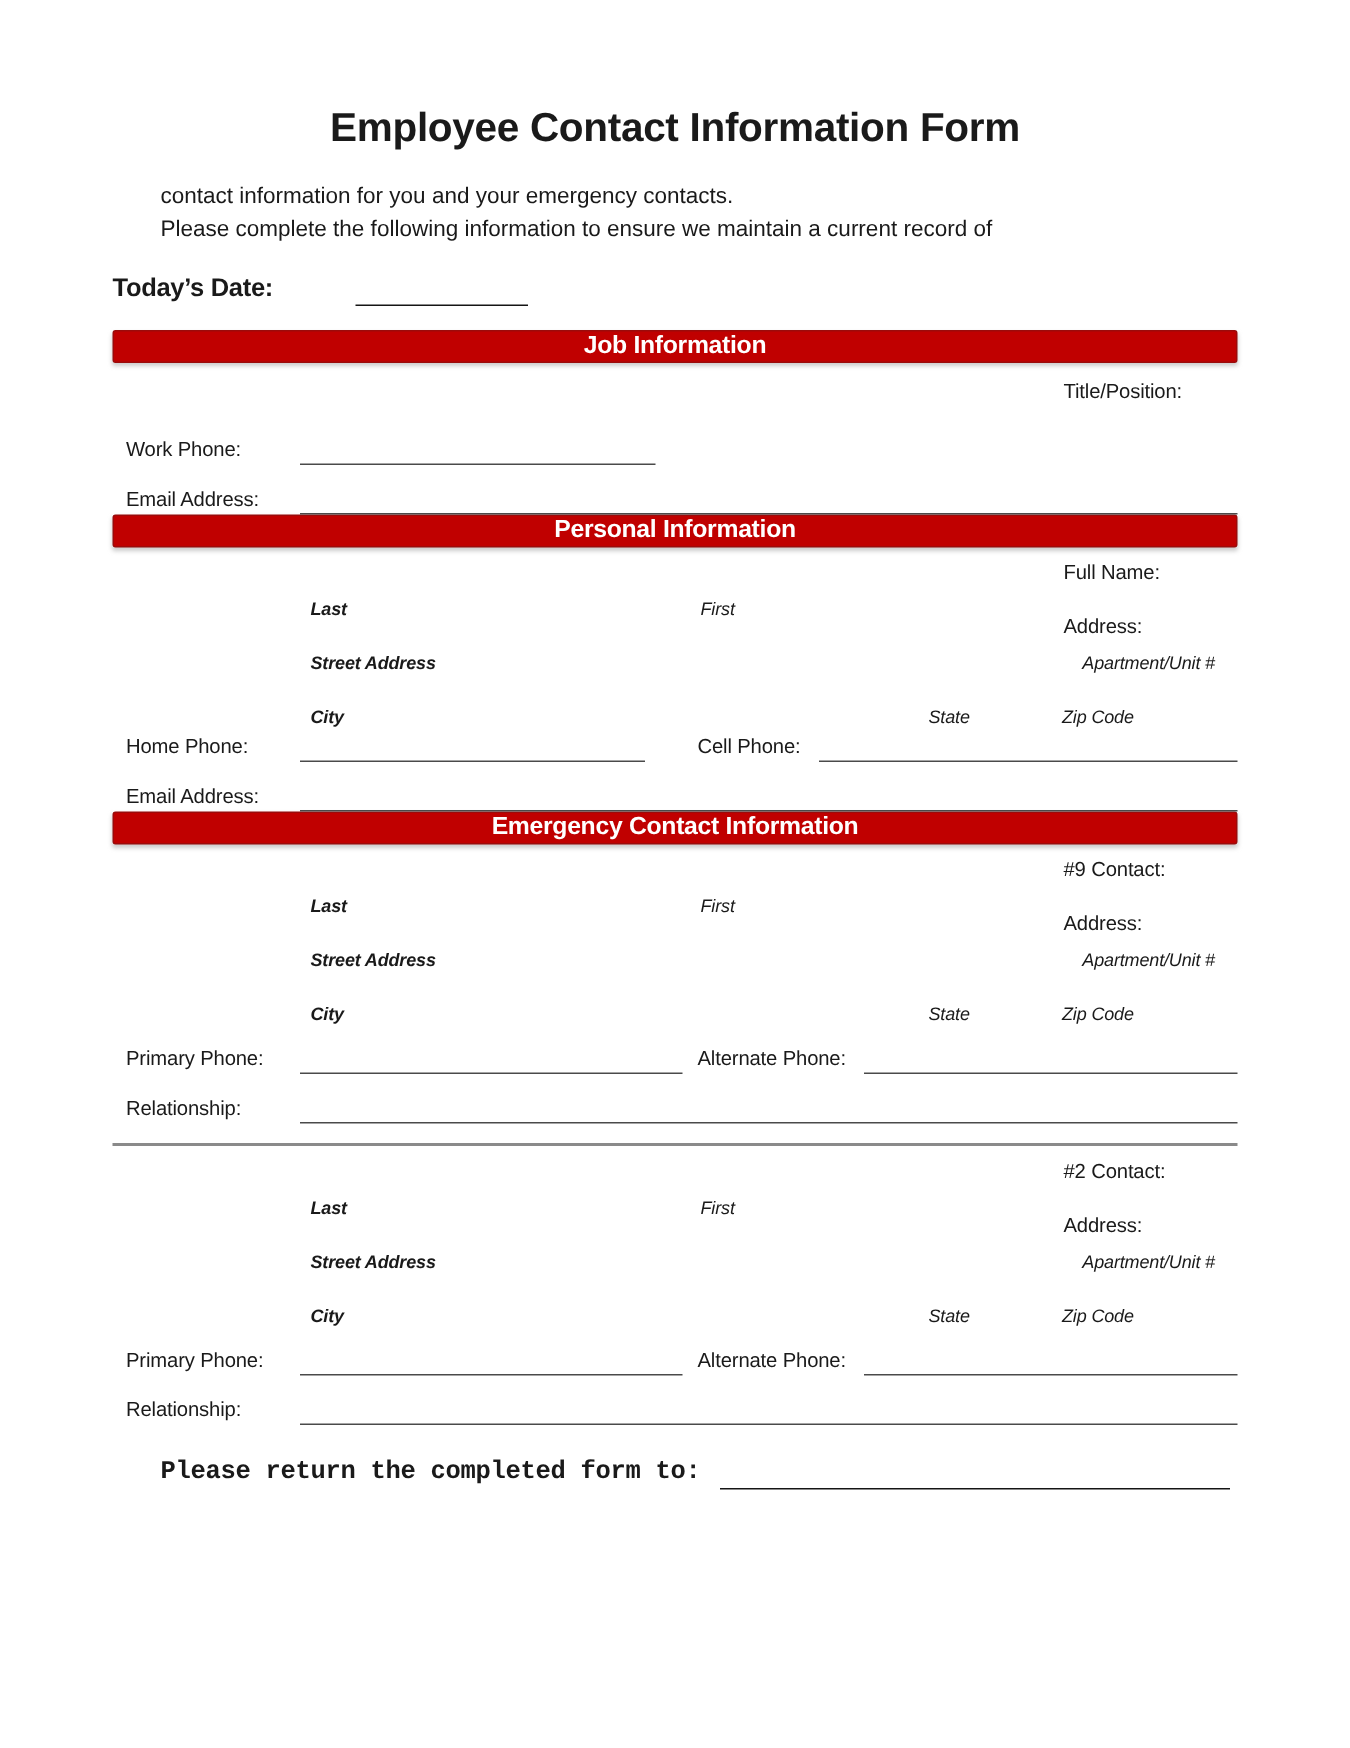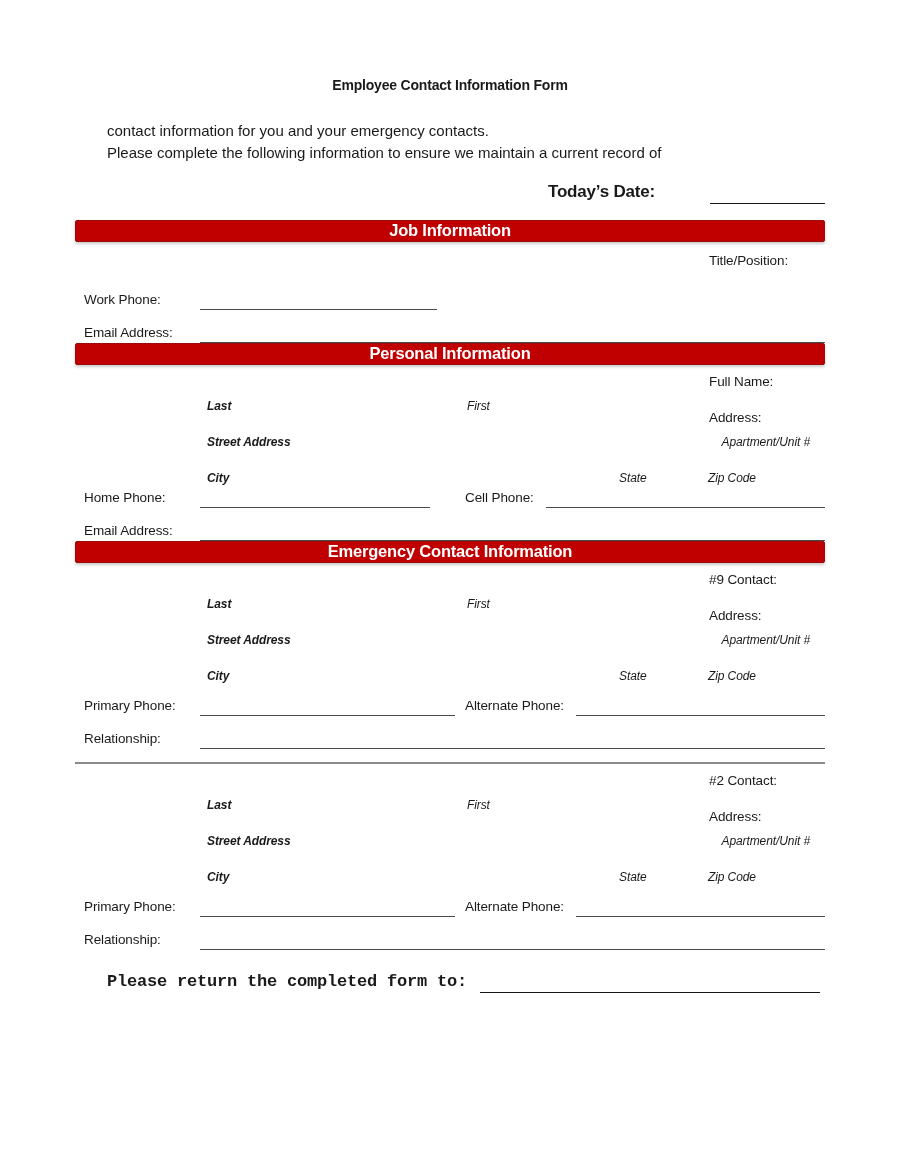--- a/index.html
+++ b/index.html
@@ -3,25 +3,25 @@
 <meta charset="utf-8">
 <style>
   html,body { margin:0; padding:0; background:#ffffff; }
   .page {
     position:relative; width:900px; height:1165px; margin:0 auto;
     background:#ffffff; box-sizing:border-box; padding-top:72px;
     font-family:"Liberation Sans","DejaVu Sans",sans-serif; color:#1a1a1a;
     overflow:hidden;
   }
   .content { width:750px; margin:0 auto; }
-  .title { margin:0; text-align:center; font-size:14px; font-weight:700; letter-spacing:-0.2px; line-height:26px; }
+  .title { margin:0; text-align:center; font-size:27px; font-weight:700; letter-spacing:-0.2px; line-height:26px; }
   .intro { margin:22px 0 0 32px; font-size:15px; line-height:22px; }
   .intro span { display:block; }
 
-  .date-row { display:flex; justify-content:flex-end; align-items:flex-end; height:24px; margin-top:16px;gap:45px; }
+  .date-row { display:flex; justify-content:flex-start; align-items:flex-end; height:24px; margin-top:16px;gap:45px; }
   .date-label { font-weight:700; font-size:17px; padding-bottom:2px; letter-spacing:-0.2px; }
   .date-line { width:115px; height:18px; border-bottom:1.5px solid #151515; margin-left:10px; font-size:13px; }
 
   .banner {
     height:22px; box-sizing:border-box; 
     background:var(--section-banner-background,#C00000);
     border:1px solid #9b0b0b; border-radius:2px;
     display:flex; align-items:center; justify-content:center;
     box-shadow:0 2px 3px rgba(160,160,160,0.55);
   }

